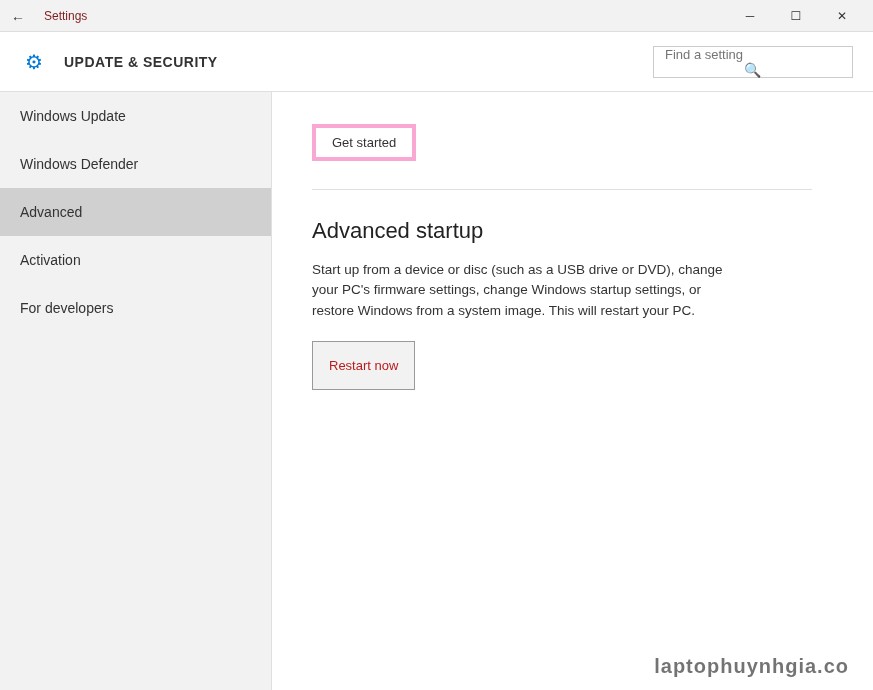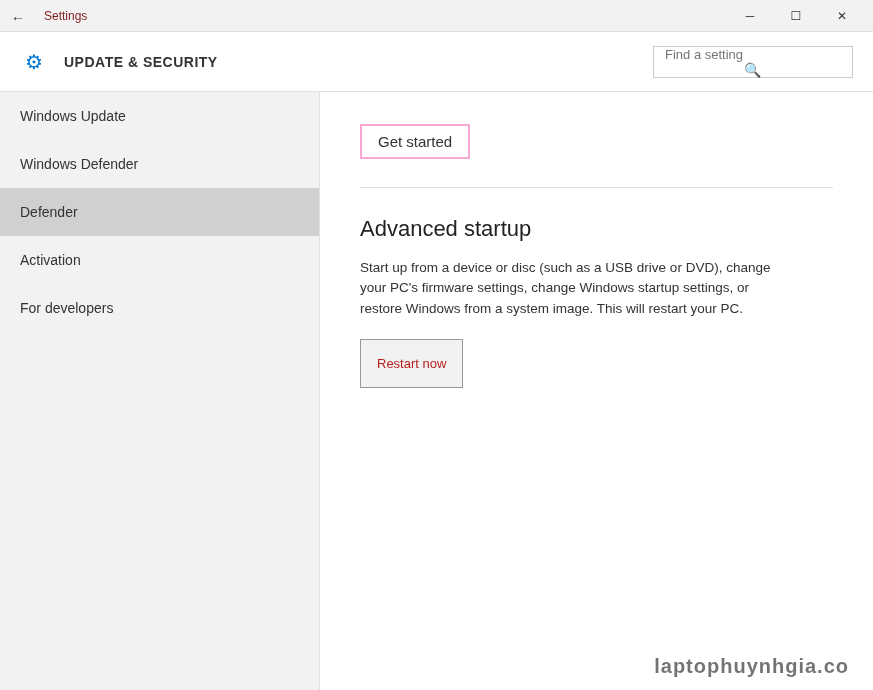--- a/index.html
+++ b/index.html
@@ -112,21 +112,21 @@
 
     
     .main {
       display: flex;
       flex: 1;
       overflow: hidden;
     }
 
     
     .sidebar {
-      width: 320px;
+      width: 272px;
       background: #f2f2f2;
       border-right: 1px solid #e0e0e0;
       flex-shrink: 0;
       overflow-y: auto;
     }
     .sidebar-item {
       height: 48px;
       display: flex;
       align-items: center;
       padding: 0 20px;
@@ -166,24 +166,24 @@
       border: 1px solid #999;
       background: #f2f2f2;
       padding: 16px 16px;
       font-size: 13px;
       cursor: pointer;
       color: #b91c1c;
       outline: none;
     }
 
     .btn-red-border {
-      border: 2px solid #f9a8d4;
+      border: 4px solid #f9a8d4;
       background: #fff;
       padding: 7px 16px;
-      font-size: 15px;
+      font-size: 13px;
       cursor: pointer;
       color: #333;
       outline: none;
     }
 
     .divider {
       height: 1px;
       background: #e0e0e0;
       margin: 28px 0;
       max-width: 500px;
@@ -227,21 +227,21 @@
 <div class="main">
 
   <div class="sidebar">
     <div class="sidebar-item">
       <span>Windows Update</span>
     </div>
     <div class="sidebar-item">
       <span>Windows Defender</span>
     </div>
     <div class="sidebar-item active">
-      <span>Defender</span>
+      <span>Advanced</span>
     </div>
     <div class="sidebar-item">
       <span>Activation</span>
     </div>
     <div class="sidebar-item">
       <span>For developers</span>
     </div>
   </div>
 
   <div class="content">

